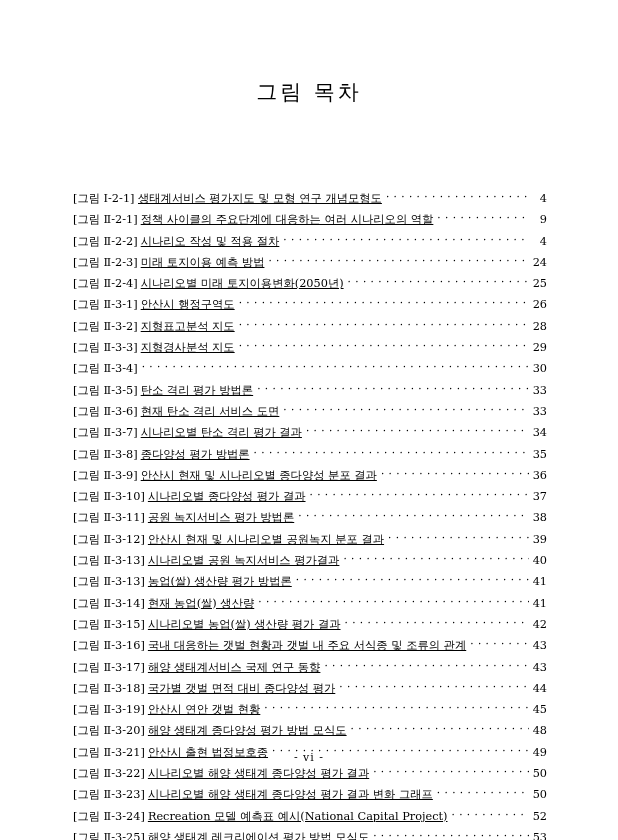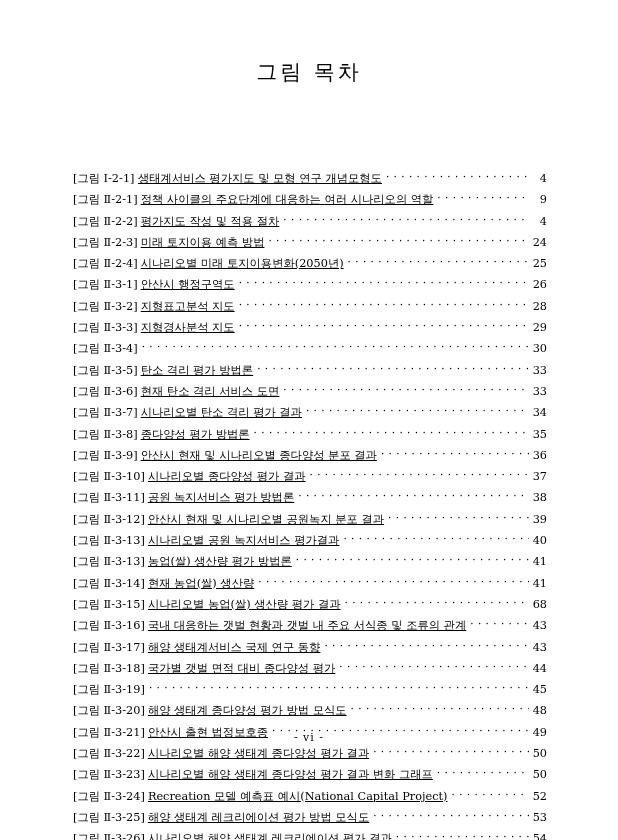--- a/index.html
+++ b/index.html
@@ -13,20 +13,21 @@
     font-family: "DejaVu Serif", "Liberation Serif", serif;
     color: #000000;
     position: relative;
     overflow: hidden;
   }
   .page {
     width: 618px;
     height: 780px;
     position: relative;
     box-sizing: border-box;
+    margin-top: 20px;
   }
   .page-title {
     text-align: center;
     font-size: 21px;
     letter-spacing: 3px;
     font-weight: normal;
     margin: 0;
     padding-top: 58px;
     font-family: "DejaVu Serif", "Liberation Serif", serif;
   }
@@ -98,21 +99,21 @@
         <span class="pg">4</span>
       </li>
       <li class="toc-entry">
         <span class="fig-label">[그림 Ⅱ-2-1]</span>
         <span class="fig-title">정책 사이클의 주요단계에 대응하는 여러 시나리오의 역할</span>
         <span class="dots">· · · · · · · · · · · · · · · · · · · · · · · · · · · · · · · · · · · · · · · · · · · · · · · · · · · · · · · · · · · · · · · · · · · · · · · · · · · · · · · · · · · · · · · · · · · · · · · · · · · · · · · · · · · · · · · · · · · · · · · </span>
         <span class="pg">9</span>
       </li>
       <li class="toc-entry">
         <span class="fig-label">[그림 Ⅱ-2-2]</span>
-        <span class="fig-title">평가지도 작성 및 적용 절차</span>
+        <span class="fig-title">시나리오 작성 및 적용 절차</span>
         <span class="dots">· · · · · · · · · · · · · · · · · · · · · · · · · · · · · · · · · · · · · · · · · · · · · · · · · · · · · · · · · · · · · · · · · · · · · · · · · · · · · · · · · · · · · · · · · · · · · · · · · · · · · · · · · · · · · · · · · · · · · · · </span>
         <span class="pg">4</span>
       </li>
       <li class="toc-entry">
         <span class="fig-label">[그림 Ⅱ-2-3]</span>
         <span class="fig-title">미래 토지이용 예측 방법</span>
         <span class="dots">· · · · · · · · · · · · · · · · · · · · · · · · · · · · · · · · · · · · · · · · · · · · · · · · · · · · · · · · · · · · · · · · · · · · · · · · · · · · · · · · · · · · · · · · · · · · · · · · · · · · · · · · · · · · · · · · · · · · · · · </span>
         <span class="pg">24</span>
       </li>
       <li class="toc-entry">
@@ -207,21 +208,21 @@
       <li class="toc-entry">
         <span class="fig-label">[그림 Ⅱ-3-14]</span>
         <span class="fig-title">현재 농업(쌀) 생산량</span>
         <span class="dots">· · · · · · · · · · · · · · · · · · · · · · · · · · · · · · · · · · · · · · · · · · · · · · · · · · · · · · · · · · · · · · · · · · · · · · · · · · · · · · · · · · · · · · · · · · · · · · · · · · · · · · · · · · · · · · · · · · · · · · · </span>
         <span class="pg">41</span>
       </li>
       <li class="toc-entry">
         <span class="fig-label">[그림 Ⅱ-3-15]</span>
         <span class="fig-title">시나리오별 농업(쌀) 생산량 평가 결과</span>
         <span class="dots">· · · · · · · · · · · · · · · · · · · · · · · · · · · · · · · · · · · · · · · · · · · · · · · · · · · · · · · · · · · · · · · · · · · · · · · · · · · · · · · · · · · · · · · · · · · · · · · · · · · · · · · · · · · · · · · · · · · · · · · </span>
-        <span class="pg">68</span>
+        <span class="pg">42</span>
       </li>
       <li class="toc-entry">
         <span class="fig-label">[그림 Ⅱ-3-16]</span>
         <span class="fig-title">국내 대응하는 갯벌 현황과 갯벌 내 주요 서식종 및 조류의 관계</span>
         <span class="dots">· · · · · · · · · · · · · · · · · · · · · · · · · · · · · · · · · · · · · · · · · · · · · · · · · · · · · · · · · · · · · · · · · · · · · · · · · · · · · · · · · · · · · · · · · · · · · · · · · · · · · · · · · · · · · · · · · · · · · · · </span>
         <span class="pg">43</span>
       </li>
       <li class="toc-entry">
         <span class="fig-label">[그림 Ⅱ-3-17]</span>
         <span class="fig-title">해양 생태계서비스 국제 연구 동향</span>
@@ -229,20 +230,21 @@
         <span class="pg">43</span>
       </li>
       <li class="toc-entry">
         <span class="fig-label">[그림 Ⅱ-3-18]</span>
         <span class="fig-title">국가별 갯벌 면적 대비 종다양성 평가</span>
         <span class="dots">· · · · · · · · · · · · · · · · · · · · · · · · · · · · · · · · · · · · · · · · · · · · · · · · · · · · · · · · · · · · · · · · · · · · · · · · · · · · · · · · · · · · · · · · · · · · · · · · · · · · · · · · · · · · · · · · · · · · · · · </span>
         <span class="pg">44</span>
       </li>
       <li class="toc-entry">
         <span class="fig-label">[그림 Ⅱ-3-19]</span>
+        <span class="fig-title">안산시 연안 갯벌 현황</span>
         <span class="dots">· · · · · · · · · · · · · · · · · · · · · · · · · · · · · · · · · · · · · · · · · · · · · · · · · · · · · · · · · · · · · · · · · · · · · · · · · · · · · · · · · · · · · · · · · · · · · · · · · · · · · · · · · · · · · · · · · · · · · · · </span>
         <span class="pg">45</span>
       </li>
       <li class="toc-entry">
         <span class="fig-label">[그림 Ⅱ-3-20]</span>
         <span class="fig-title">해양 생태계 종다양성 평가 방법 모식도</span>
         <span class="dots">· · · · · · · · · · · · · · · · · · · · · · · · · · · · · · · · · · · · · · · · · · · · · · · · · · · · · · · · · · · · · · · · · · · · · · · · · · · · · · · · · · · · · · · · · · · · · · · · · · · · · · · · · · · · · · · · · · · · · · · </span>
         <span class="pg">48</span>
       </li>
       <li class="toc-entry">

